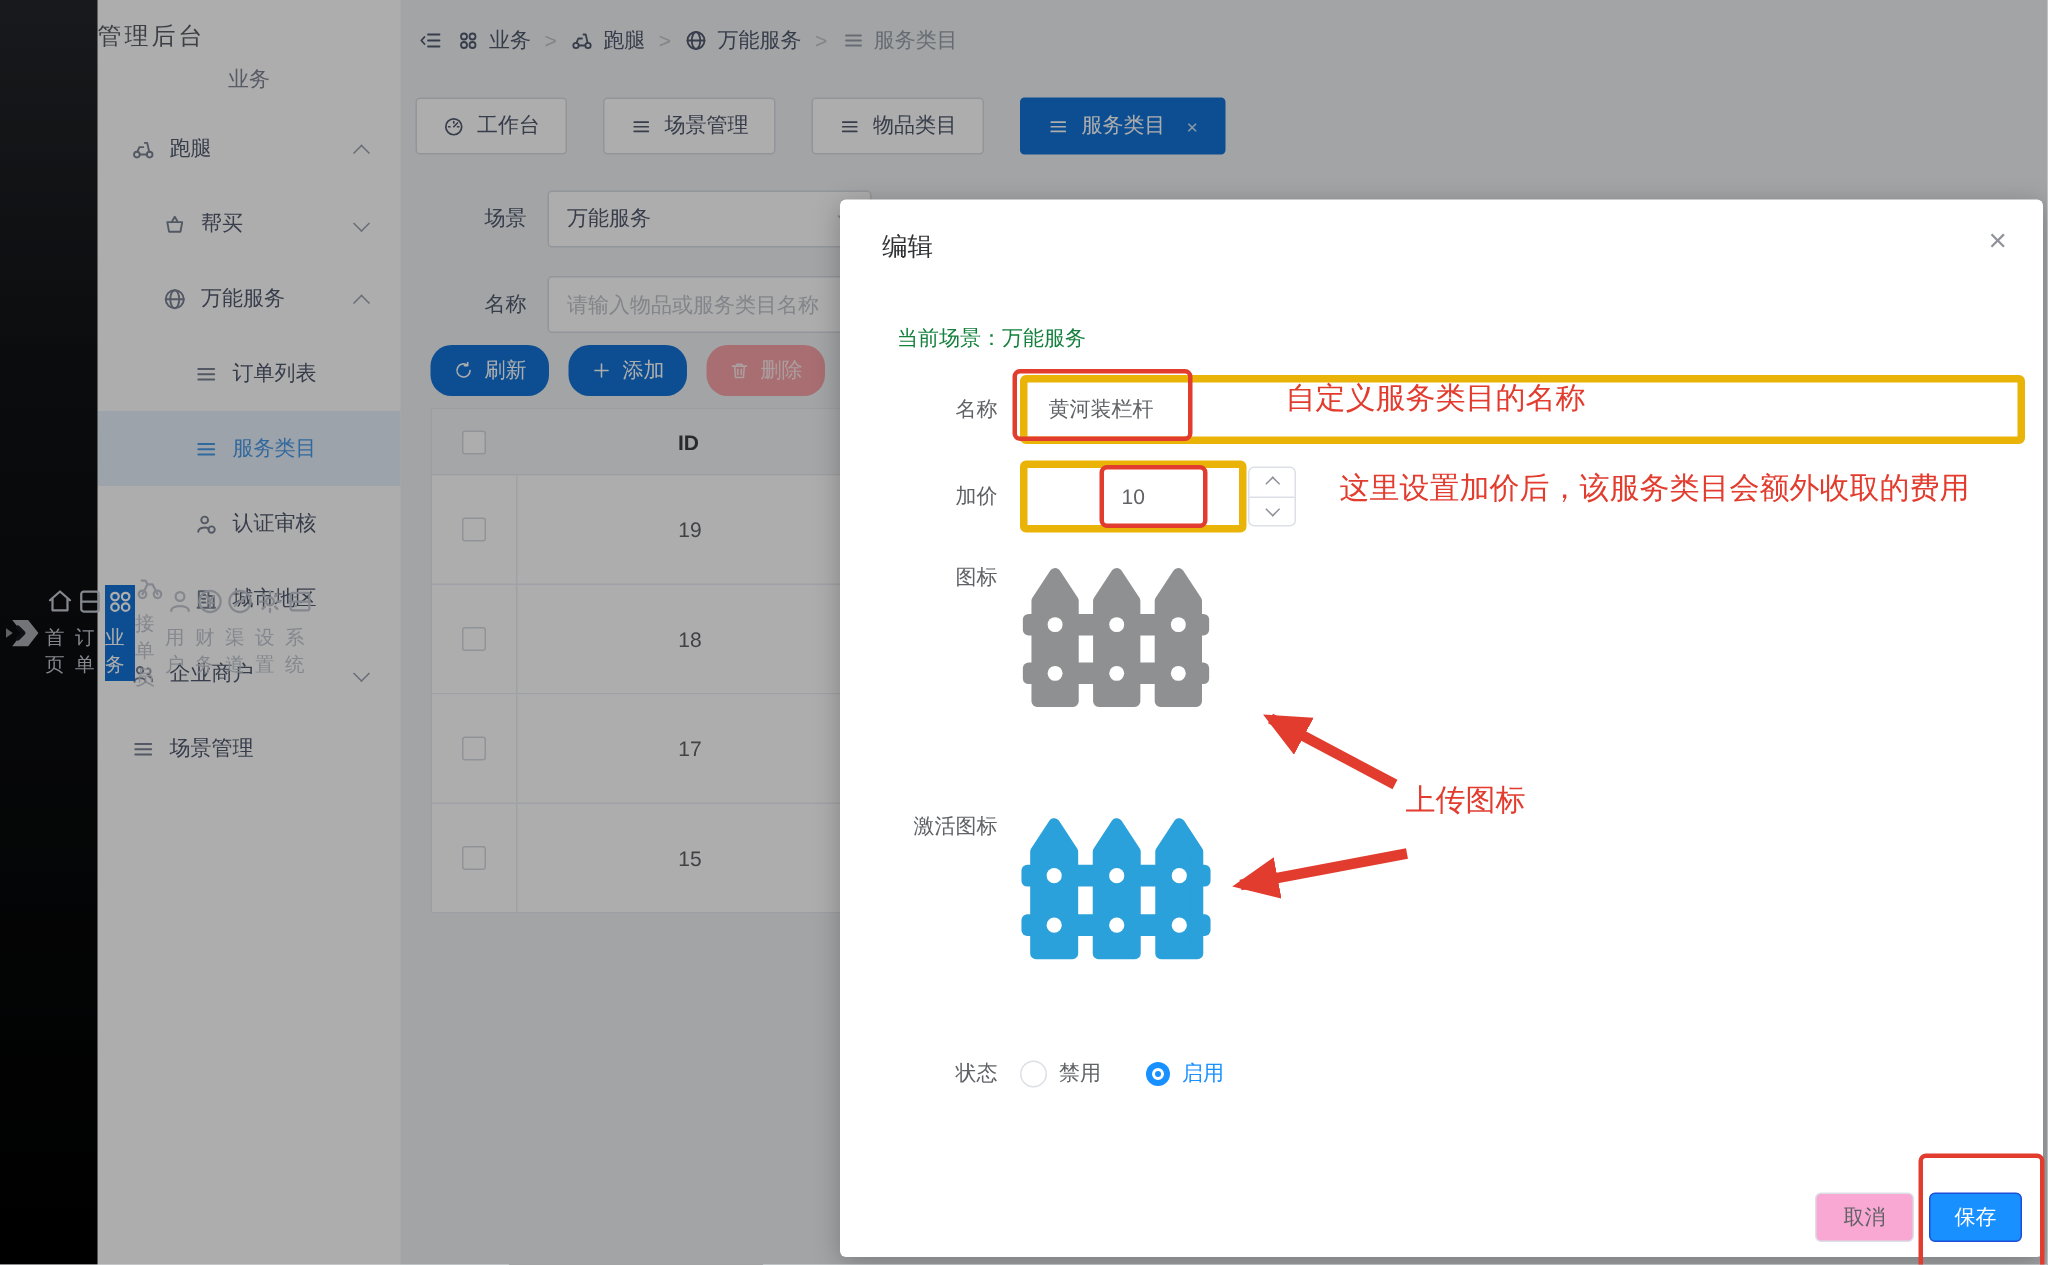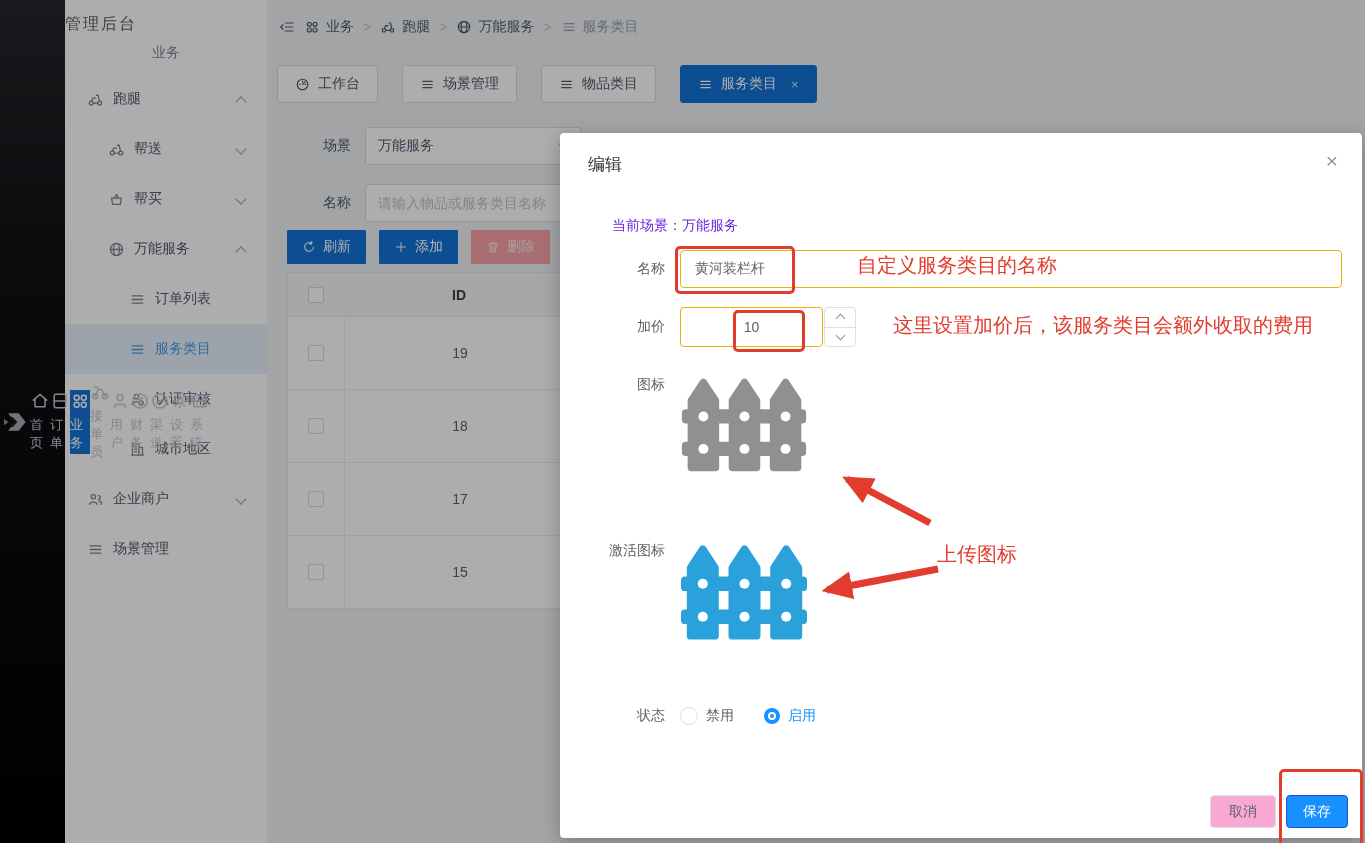--- a/index.html
+++ b/index.html
@@ -59,21 +59,21 @@
   .select{width:190px;height:36px;background:#fff;border:1px solid #d8dce3;border-radius:3px;
           display:flex;align-items:center;padding:0 12px;cursor:pointer;color:#515a6e}
   .select .chev2{margin-left:auto;width:7px;height:7px;border-left:1.4px solid #b3b9c3;
                  border-bottom:1.4px solid #b3b9c3;transform:rotate(-45deg);margin-top:-4px}
   .tinput{width:300px;height:36px;background:#fff;border:1px solid #d8dce3;border-radius:3px;
           padding:0 12px;font-size:14px;color:#515a6e;outline:none;
           font-family:"Liberation Sans","DejaVu Sans",sans-serif}
   .tinput::placeholder{color:#c0c4cc}
 
   .btns{position:absolute;top:230px;left:20px;display:flex;gap:13px}
-  .btn{height:34px;padding:0 15px;border:none;border-radius:1px;font-size:14px;display:flex;
+  .btn{height:34px;padding:0 15px;border:none;border-radius:14px;font-size:14px;display:flex;
        align-items:center;gap:7px;cursor:pointer;color:#fff;
        font-family:"Liberation Sans","DejaVu Sans",sans-serif}
   .btn .ic{width:14px;height:14px}
   .btn.blue{background:#1374d6}
   .btn.danger{background:#f8a3a8;color:#fde9ea;cursor:not-allowed}
 
   .table{position:absolute;top:272px;left:20px;right:20px;border:1px solid #e6e9ef;background:#fff}
   .thead{height:43px;background:#f4f5f7;display:flex;align-items:center;font-weight:bold;
          color:#3b3f45;border-bottom:1px solid #e6e9ef}
   .trow{height:72px;display:flex;align-items:center;background:#fff;border-bottom:1px solid #ebeef5;
@@ -84,24 +84,24 @@
   .c-id{width:230px;text-align:center}
   .checkbox{width:14px;height:14px;border:1px solid #d5d9e0;border-radius:2px;background:#fff;
             cursor:pointer}
 
   
   .dim{position:absolute;inset:0;background:rgba(0,0,0,0.32);z-index:40}
   .modal{position:absolute;left:560px;top:133px;width:802px;height:705px;background:#fff;
          border-radius:4px;z-index:50;box-shadow:0 4px 18px rgba(0,0,0,.25)}
   .mod-title{position:absolute;left:28px;top:20px;font-size:17px;color:#303133}
   .mod-close{position:absolute;right:24px;top:16px;font-size:21px;color:#909399;cursor:pointer}
-  .cur-scene{position:absolute;left:52px;top:84px;color:#6d28d9}
+  .cur-scene{position:absolute;left:38px;top:84px;color:#15803d}
   .mrow{position:absolute;left:20px;display:flex;align-items:center}
   .mlab{width:85px;text-align:right;margin-right:15px;color:#606266;flex:none}
-  .minput{height:36px;border:1px solid #eab308;border-radius:4px;background:#fff;outline:none;
+  .minput{height:36px;border:5px solid #eab308;border-radius:4px;background:#fff;outline:none;
           font-size:14px;color:#606266;font-family:"Liberation Sans","DejaVu Sans",sans-serif}
   .name-input{width:632px;padding:0 14px}
   .num-input{width:137px;text-align:center}
   .spinner{width:30px;height:38px;border:1px solid #dcdfe6;border-radius:4px;margin-left:1px;
            display:flex;flex-direction:column}
   .spin{flex:1;display:flex;align-items:center;justify-content:center;cursor:pointer}
   .spin.up{border-bottom:1px solid #dcdfe6}
   .spin i{width:6px;height:6px;border-left:1.3px solid #909399;border-bottom:1.3px solid #909399;
           display:block}
   .spin.up i{transform:rotate(135deg);margin-top:3px}
@@ -130,21 +130,21 @@
 
   
   .redbox{position:absolute;border:3px solid #e23c2e;border-radius:5px;z-index:60;pointer-events:none}
   .rb1{left:115px;top:113px;width:114px;height:42px}
   .rb2{left:173px;top:177px;width:66px;height:36px}
   .rb3{left:719px;top:636px;width:78px;height:74px}
   .rednote{position:absolute;color:#e23c2e;font-size:20px;z-index:60;white-space:nowrap;
            pointer-events:none}
   .rn1{left:297px;top:119px}
   .rn2{left:333px;top:179px}
-  .rn3{left:377px;top:408px}
+  .rn3{left:377px;top:387px}
   .arrows{position:absolute;inset:0;z-index:55;pointer-events:none}
 </style>
 </head>
 <body>
 
 <svg width="0" height="0" style="position:absolute" aria-hidden="true">
   <defs>
     <symbol id="i-home" viewBox="0 0 24 24">
         <path class="stroke" d="M4 11 L12 4 L20 11 M6 9.5 V19 H18 V9.5"></path>
       </symbol>
@@ -320,27 +320,20 @@
   <nav class="menu">
     <div class="m-item lv1">
       <svg class="ic">
           <use href="#i-scooter"></use>
         </svg>
       <span>跑腿</span>
       <i class="chev up"></i>
     </div>
     <div class="m-item lv2">
       <svg class="ic">
-          <use href="#i-scooter"></use>
-        </svg>
-      <span>帮送</span>
-      <i class="chev down"></i>
-    </div>
-    <div class="m-item lv2">
-      <svg class="ic">
           <use href="#i-basket"></use>
         </svg>
       <span>帮买</span>
       <i class="chev down"></i>
     </div>
     <div class="m-item lv2">
       <svg class="ic">
           <use href="#i-globe"></use>
         </svg>
       <span>万能服务</span>

